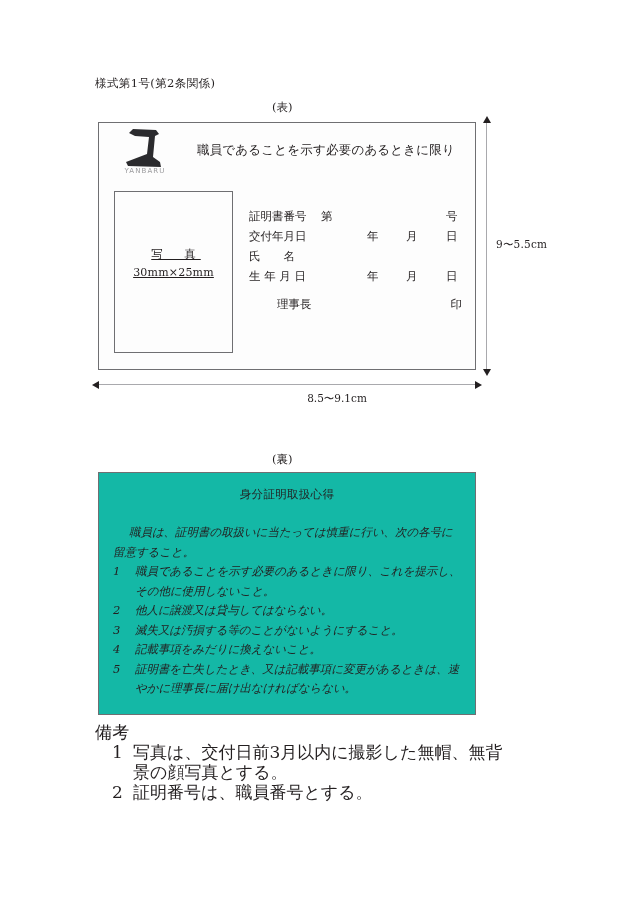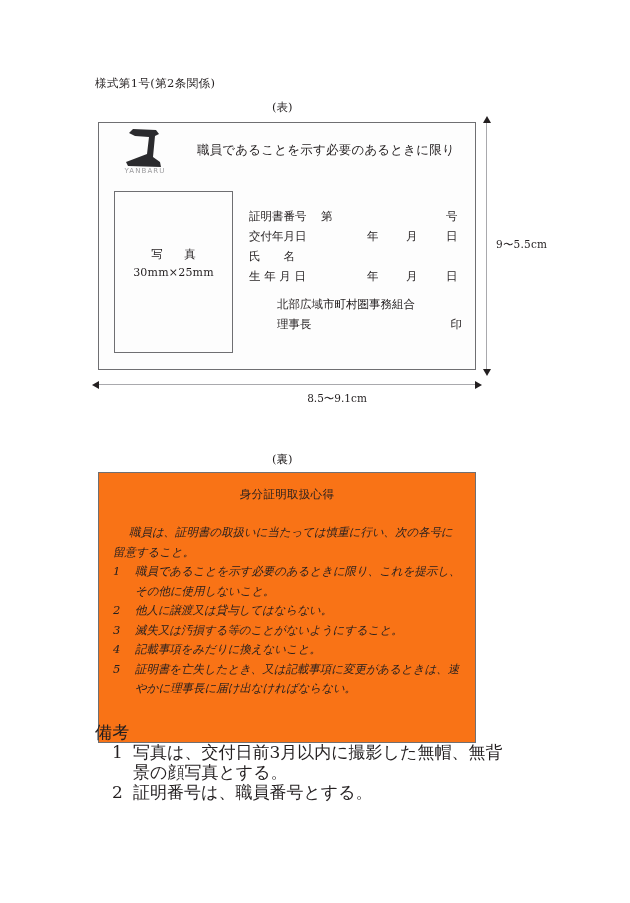--- a/index.html
+++ b/index.html
@@ -97,20 +97,21 @@
     height: 162px;
     border: 1px solid #6f6f72;
     box-sizing: border-box;
   }
   .photo-label-wrap {
     position: absolute;
     left: 0;
     right: 0;
     top: 55px;
     text-align: center;
+    text-decoration: underline;
   }
   .photo-label {
     font-size: 11.5px;
     letter-spacing: 5px;
     padding-left: 5px;
     display: block;
   }
   .photo-size {
     font-size: 11px;
     letter-spacing: 0.2px;
@@ -208,23 +209,23 @@
     font-size: 10.5px;
     white-space: nowrap;
   }
 
   
   .card-back {
     position: absolute;
     left: 78px;
     top: 472px;
     width: 378px;
-    height: 271px;
+    height: 243px;
     border: 1px solid #6f6f72;
-    background: #f97316;
+    background: #14b8a6;
     box-sizing: border-box;
   }
   .back-title {
     position: absolute;
     left: 0; right: 0;
     top: 14px;
     text-align: center;
     font-size: 11.5px;
     letter-spacing: 0.3px;
   }
@@ -320,21 +321,20 @@
 
       <div class="field-row">
         <span class="f-label">生 年 月 日</span>
         <span class="f-nen">年</span>
         <span class="f-getsu">月</span>
         <span class="f-nichi">日</span>
       </div>
     </div>
 
     <div class="issuer">
-      <div class="issuer-line l2">北部広域市町村圏事務組合</div>
       <div class="issuer-line l3">
         <span>理事長</span>
         <span class="issuer-seal">印</span>
       </div>
     </div>
   </div>
 
   <div class="dim-v"></div>
   <div class="dim-v-label">9〜5.5cm</div>
 

